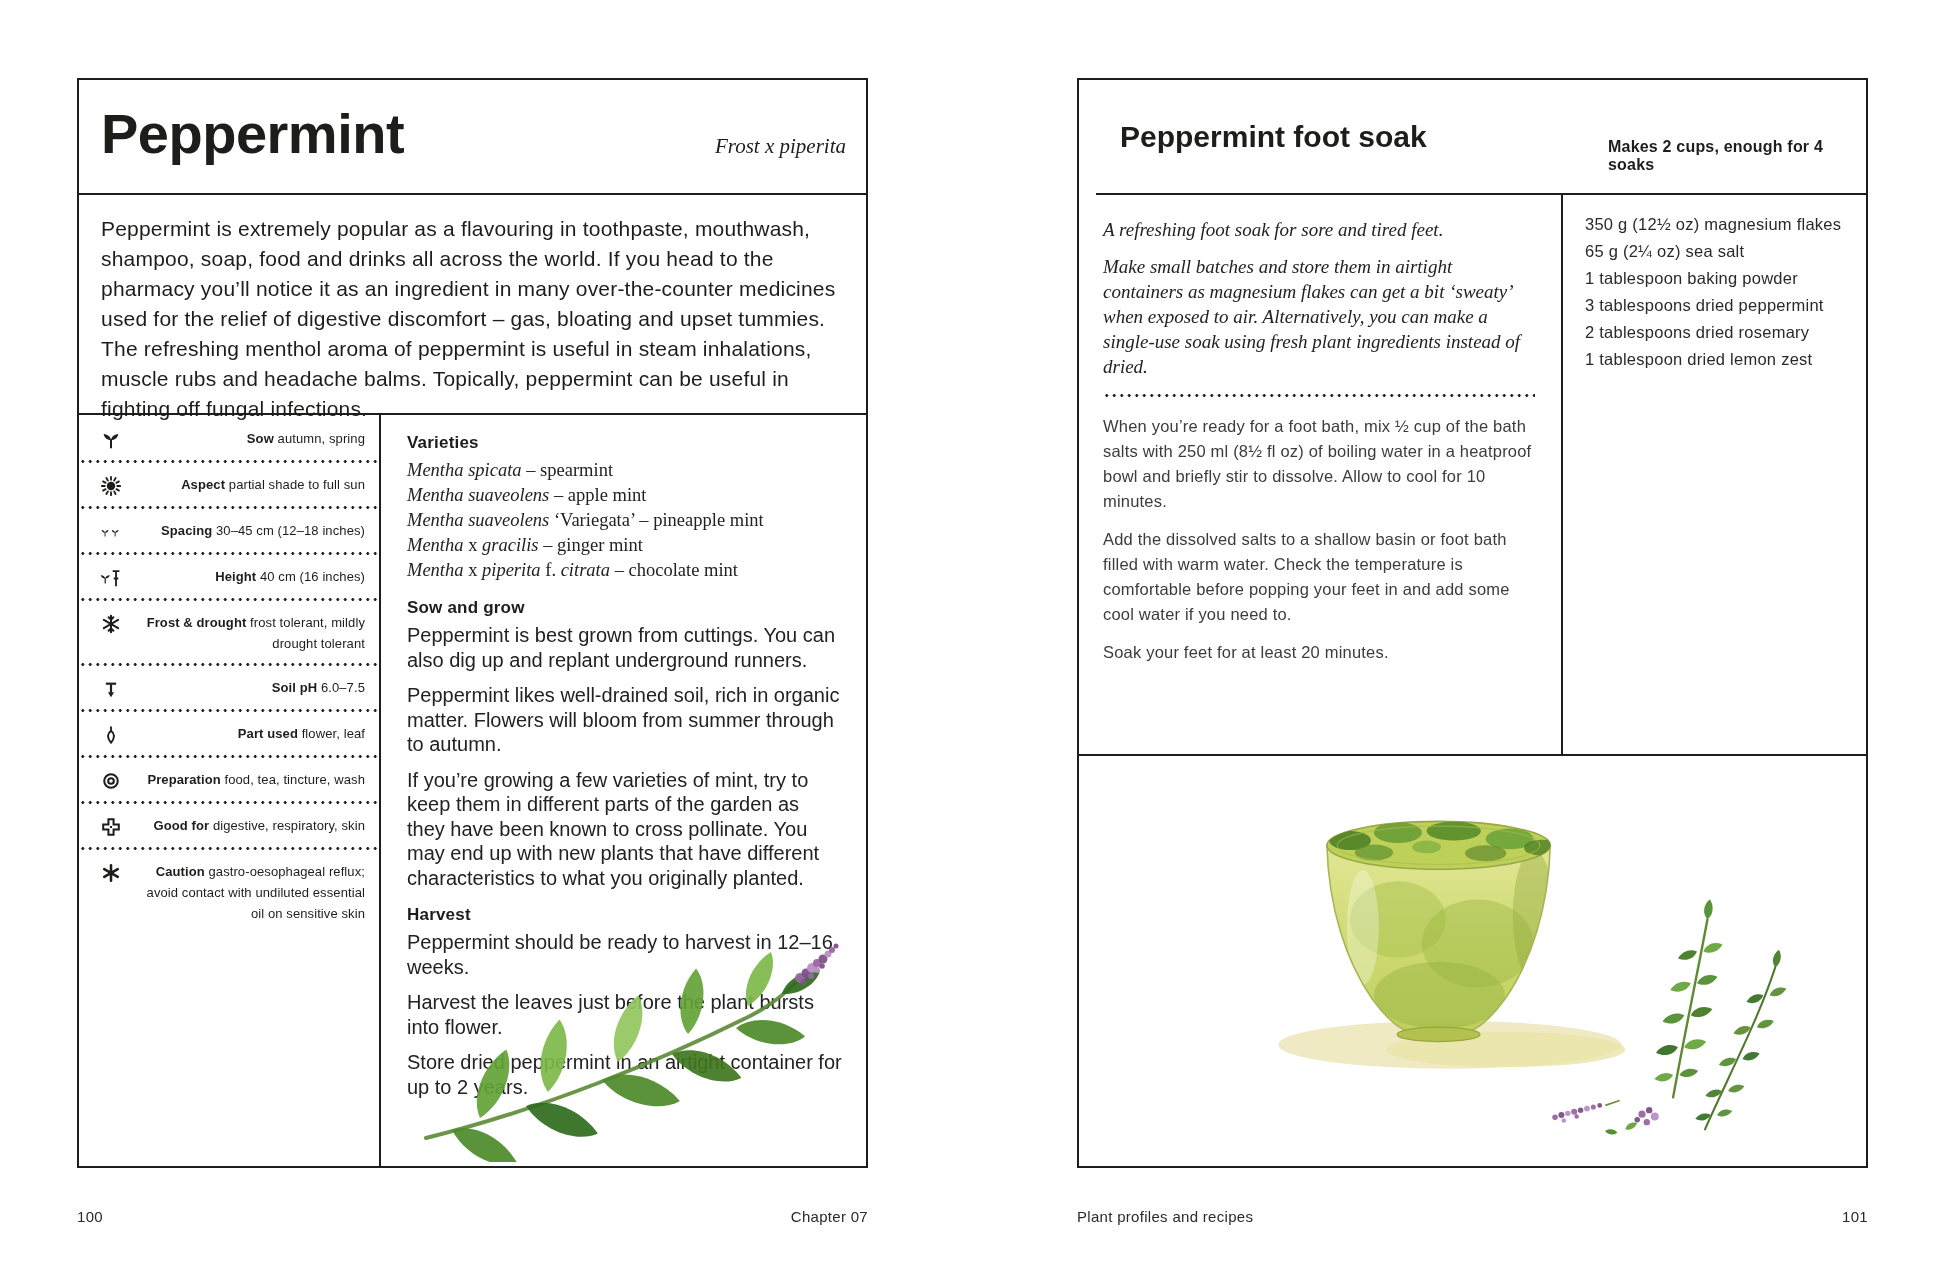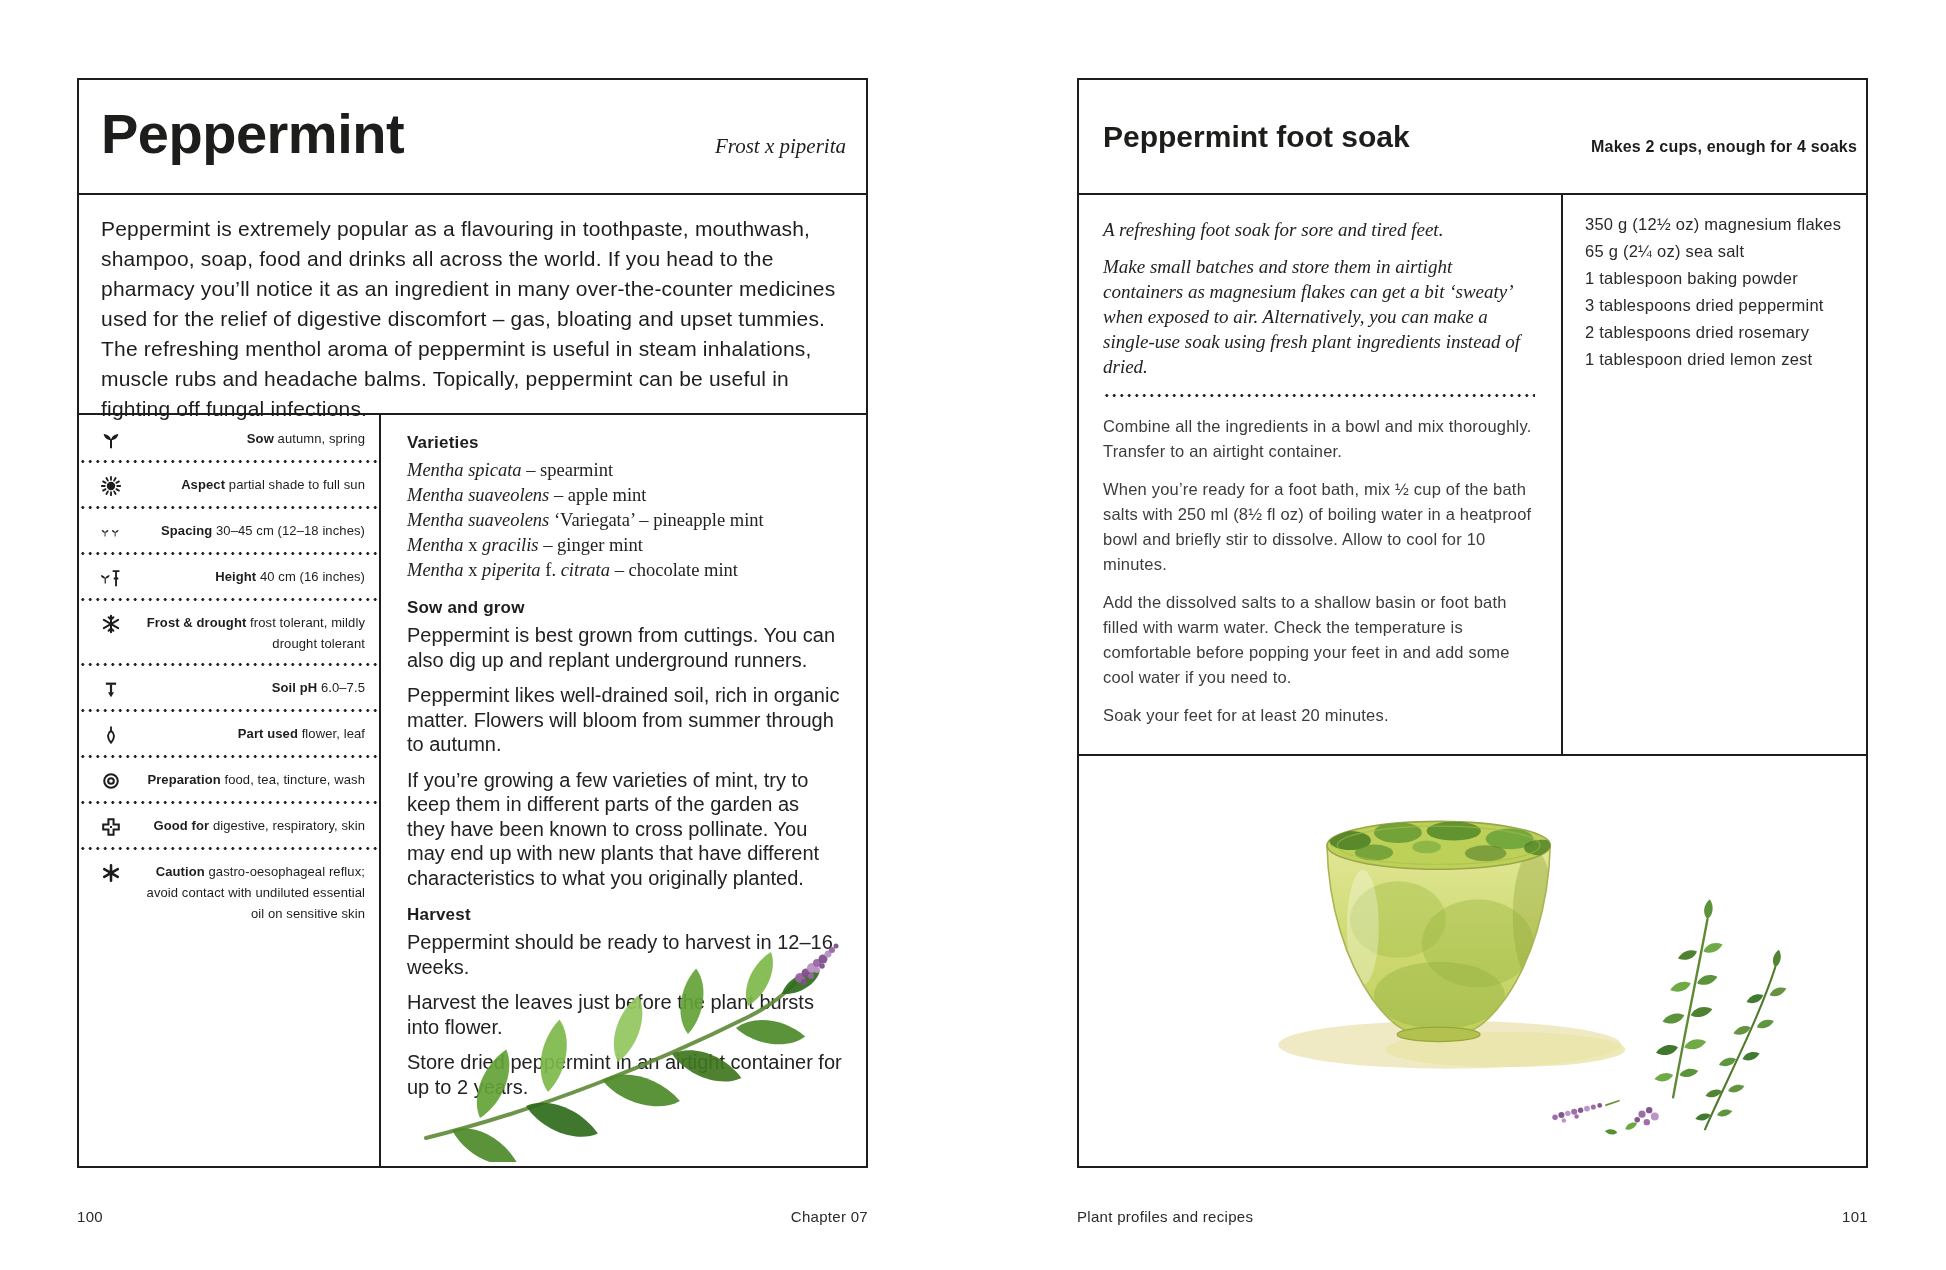--- a/index.html
+++ b/index.html
@@ -30,21 +30,21 @@
   .attr-text b { font-weight:700; }
 
   .profile-right { flex:1; position:relative; padding:18px 24px 0 26px; }
   .detail-heading { font-size:17px; font-weight:700; letter-spacing:0.2px; margin:15px 0 5px; }
   .detail-heading:first-child { margin-top:0; }
   .varieties { list-style:none; font-family:"Liberation Serif", serif; font-size:18.5px; line-height:25px; color:#222; }
   .serif-para { font-family:Liberation Sans, sans-serif; font-size:20px; line-height:24.5px; color:#222; margin-bottom:11px; }
   .sprig-illustration { position:absolute; right:4px; bottom:4px; width:462px; height:222px; pointer-events:none; }
 
   
-  .recipe-header { height:115px; border-bottom:2px solid #1d1d1b; position:relative; flex:none; }
+  .recipe-header { height:115px; border-bottom:2px solid #1d1d1b; position:relative; flex:none;margin-left:17px; }
   .recipe-title { font-size:30px; font-weight:700; letter-spacing:0; line-height:113px; padding-left:24px; }
   .recipe-yield { position:absolute; left:512px; top:58px; font-size:16px; font-weight:700; letter-spacing:0.2px; }
 
   .recipe-body { height:561px; border-bottom:2px solid #1d1d1b; display:flex; flex:none; }
   .recipe-method { flex:1; border-right:2px solid #1d1d1b; padding:22px 26px 0 24px; }
   .italic-para { font-family:"Liberation Serif", serif; font-style:italic; font-size:19px; line-height:25px; color:#222; margin-bottom:12px; }
   .dotted-sep { height:4px; margin:14px 0 17px;
     background-image:radial-gradient(circle, #1d1d1b 1.3px, transparent 1.6px);
     background-size:7.5px 3.5px; background-repeat:repeat-x; background-position:left bottom; }
   .step-para { font-size:16.5px; line-height:25px; letter-spacing:0.2px; color:#3c3c3c; margin-bottom:13px; }
@@ -272,21 +272,20 @@
 
     <div class="recipe-body">
       <div class="recipe-method">
         <div>
   <p class="italic-para">A refreshing foot soak for sore and tired feet.</p>
 
   <p class="italic-para">Make small batches and store them in airtight containers as magnesium flakes can get a bit ‘sweaty’ when exposed to air. Alternatively, you can make a single-use soak using fresh plant ingredients instead of dried.</p>
 </div>
         <div class="dotted-sep"></div>
         <div>
-  <p class="step-para">Combine all the ingredients in a bowl and mix thoroughly. Transfer to an airtight container.</p>
 
   <p class="step-para">When you’re ready for a foot bath, mix ½ cup of the bath salts with 250 ml (8½ fl oz) of boiling water in a heatproof bowl and briefly stir to dissolve. Allow to cool for 10 minutes.</p>
 
   <p class="step-para">Add the dissolved salts to a shallow basin or foot bath filled with warm water. Check the temperature is comfortable before popping your feet in and add some cool water if you need to.</p>
 
   <p class="step-para">Soak your feet for at least 20 minutes.</p>
 </div>
       </div>
       <ul class="recipe-ingredients">
   <li class="ingredient">350 g (12½ oz) magnesium flakes</li>

